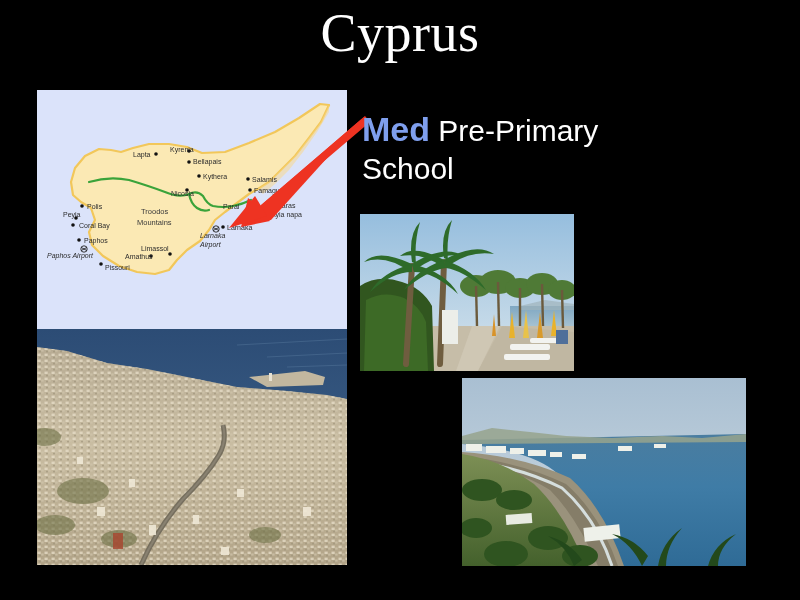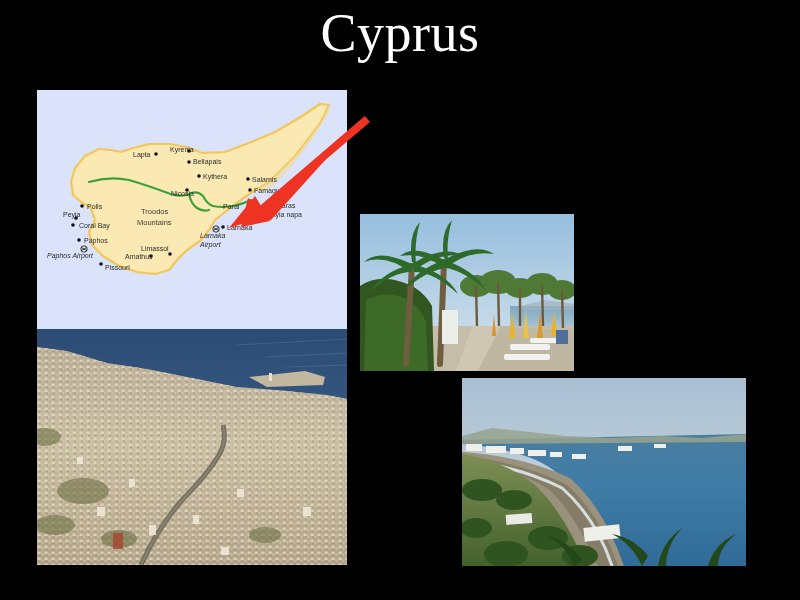--- a/index.html
+++ b/index.html
@@ -174,20 +174,23 @@
   </div>
 
   <div id="pointer-arrow">
     <svg viewBox="0 0 160 125" xmlns="http://www.w3.org/2000/svg">
       <path d="M150 6 L44 97 L33 88 L26 117 L55 111 L48 103 L155 12 Z" fill="#ee3322"></path>
       <path d="M150 6 L46 95 L30 114 L56 110 Z" fill="#ee3322"></path>
       <path d="M14 118 L40 86 L52 106 Z" fill="#ee3322"></path>
     </svg>
   </div>
 
+  <div id="heading-block">
+    <span class="brand">Med</span><span> Pre-Primary School</span>
+  </div>
 
   <div class="photo" id="photo-promenade">
     <svg viewBox="0 0 214 157" xmlns="http://www.w3.org/2000/svg" preserveAspectRatio="none">
       <defs>
         <linearGradient id="skyP" x1="0" y1="0" x2="0" y2="1">
           <stop offset="0%" stop-color="#96bede"></stop>
           <stop offset="70%" stop-color="#c4d9e8"></stop>
           <stop offset="100%" stop-color="#dfe7e4"></stop>
         </linearGradient>
         <linearGradient id="seaP" x1="0" y1="0" x2="0" y2="1">

